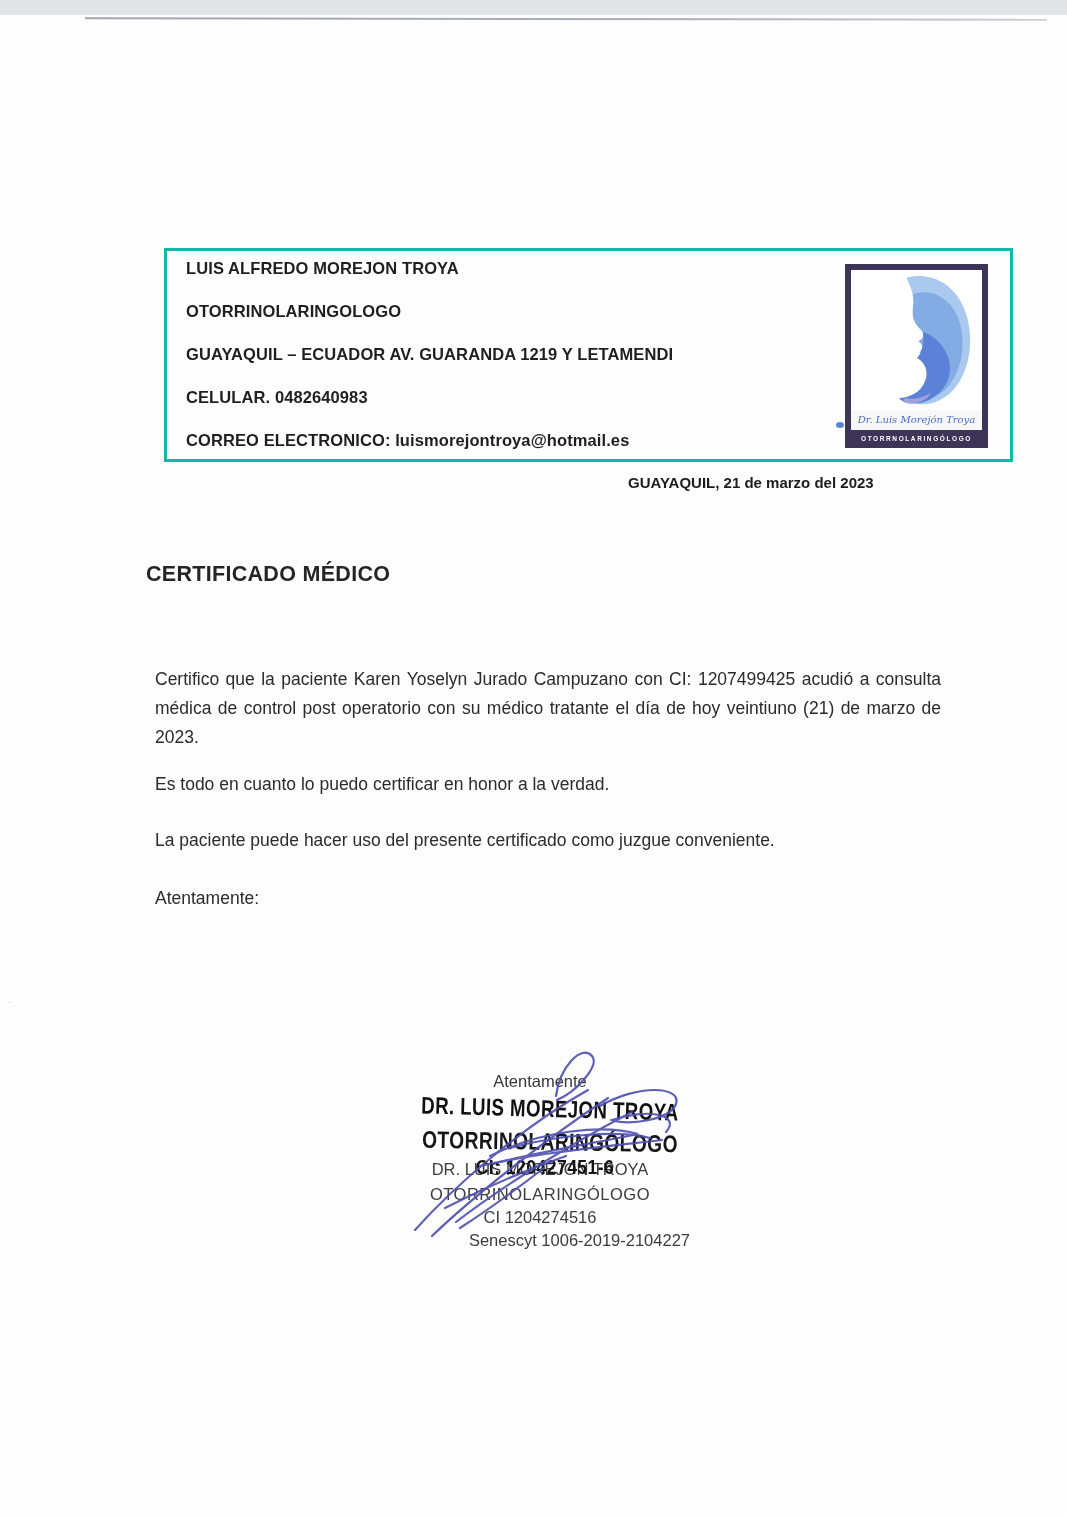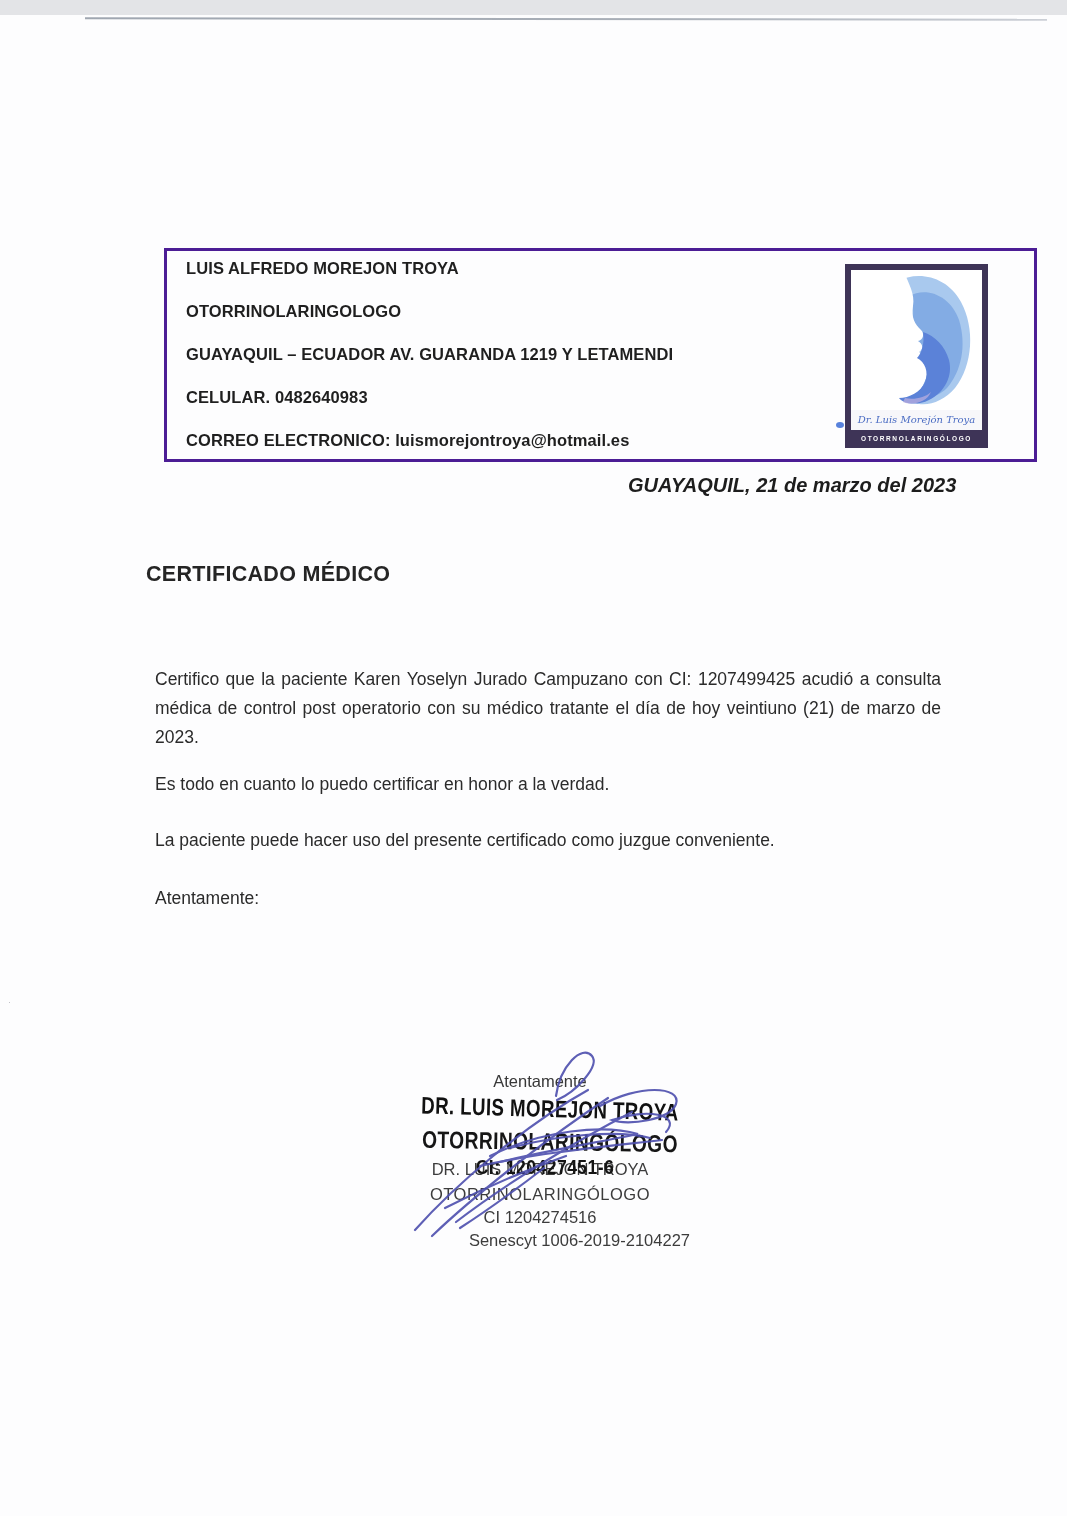--- a/index.html
+++ b/index.html
@@ -13,41 +13,41 @@
   .abs{position:absolute;}
 
   
   .scan-band{left:0;top:0;width:1067px;height:15px;background:#e3e4e7;}
   .scan-line{left:85px;top:18px;width:962px;height:2px;background:linear-gradient(90deg,#8f97a3,#9aa1ab 60%,#c3c7cf);transform:rotate(0.08deg);opacity:.85;}
   .edge-speck{left:8px;top:998px;width:4px;height:9px;color:#b9bac0;font-size:9px;line-height:9px;}
 
   
   .header-box{
     left:164px;top:248px;width:843px;height:208px;
-    border:3px solid #4c1d95;background:#fdfdfe;padding-left:24px;
+    border:3px solid #14b8a6;background:#fdfdfe;
   }
   .hline{position:absolute;left:19px;font-weight:bold;font-size:16.5px;color:#1f1f1f;letter-spacing:0.1px;white-space:nowrap;}
   .hline:nth-of-type(1){top:8px;}
   .hline:nth-of-type(2){top:51px;}
   .hline:nth-of-type(3){top:94px;}
   .hline:nth-of-type(4){top:137px;}
   .hline:nth-of-type(5){top:180px;}
 
   
   .logo-frame{position:absolute;left:678px;top:13px;width:143px;height:184px;background:#3e3457;}
   .logo-picture{position:absolute;left:6px;top:6px;width:131px;height:140px;background:#ffffff;overflow:hidden;}
   .logo-script{position:absolute;left:6px;top:146px;width:131px;height:20px;background:#f7f7fa;
     font-family:"DejaVu Serif", serif;font-style:italic;font-weight:normal;font-size:10px;
     color:#4a6cc3;text-align:center;line-height:20px;white-space:nowrap;}
   .logo-caption{position:absolute;left:6px;top:166px;width:131px;height:18px;
     color:#ffffff;font-size:6.5px;font-weight:bold;letter-spacing:1.6px;text-align:center;line-height:17px;white-space:nowrap;}
   .blue-dot{position:absolute;left:669px;top:171px;width:8px;height:6px;border-radius:50%;background:#3b6cd6;opacity:.85;}
 
   
-  .date-line{left:628px;top:474px;width:340px;font-weight:bold;font-size:20px;color:#1d1d1d;white-space:nowrap;font-style:italic;}
+  .date-line{left:628px;top:474px;width:340px;font-weight:bold;font-size:15px;color:#1d1d1d;white-space:nowrap;}
   .doc-title{left:146px;top:562px;width:800px;text-align:left;font-weight:bold;font-size:21.5px;color:#252525;letter-spacing:0.3px;}
 
   
   .para{left:155px;width:786px;font-size:17.5px;line-height:29px;color:#2b2b2b;}
   .p1{top:665px;text-align:justify;}
   .p2{top:770px;}
   .p3{top:826px;}
   .p4{top:884px;}
 
   

